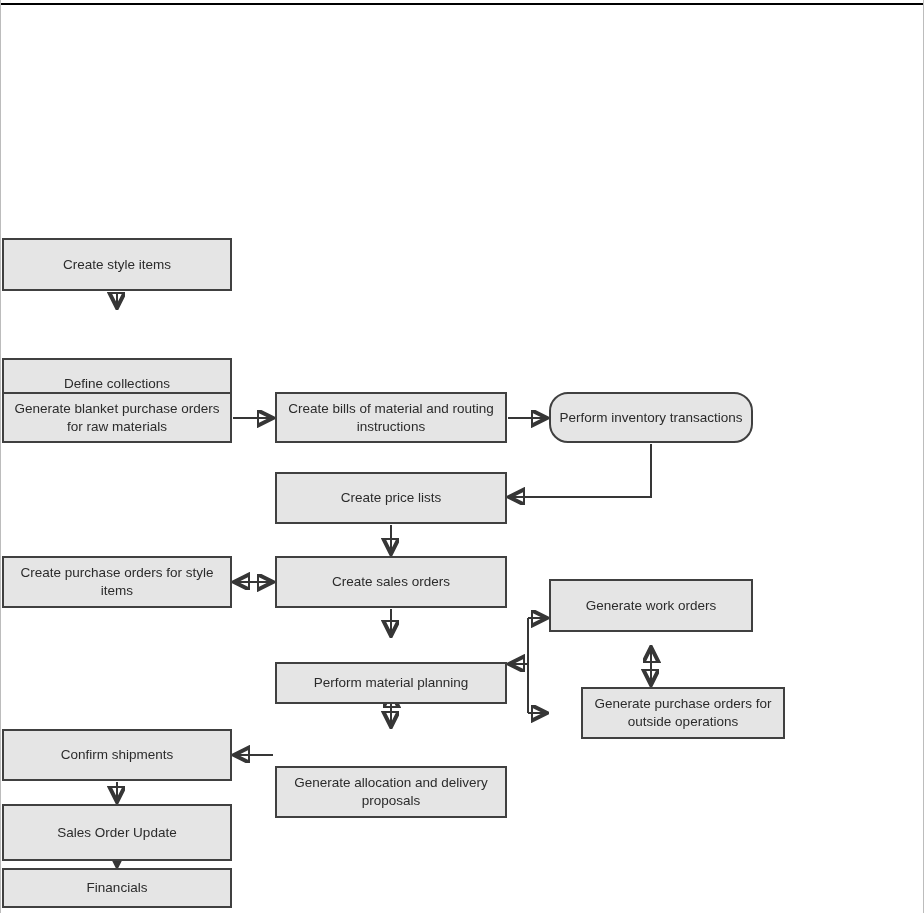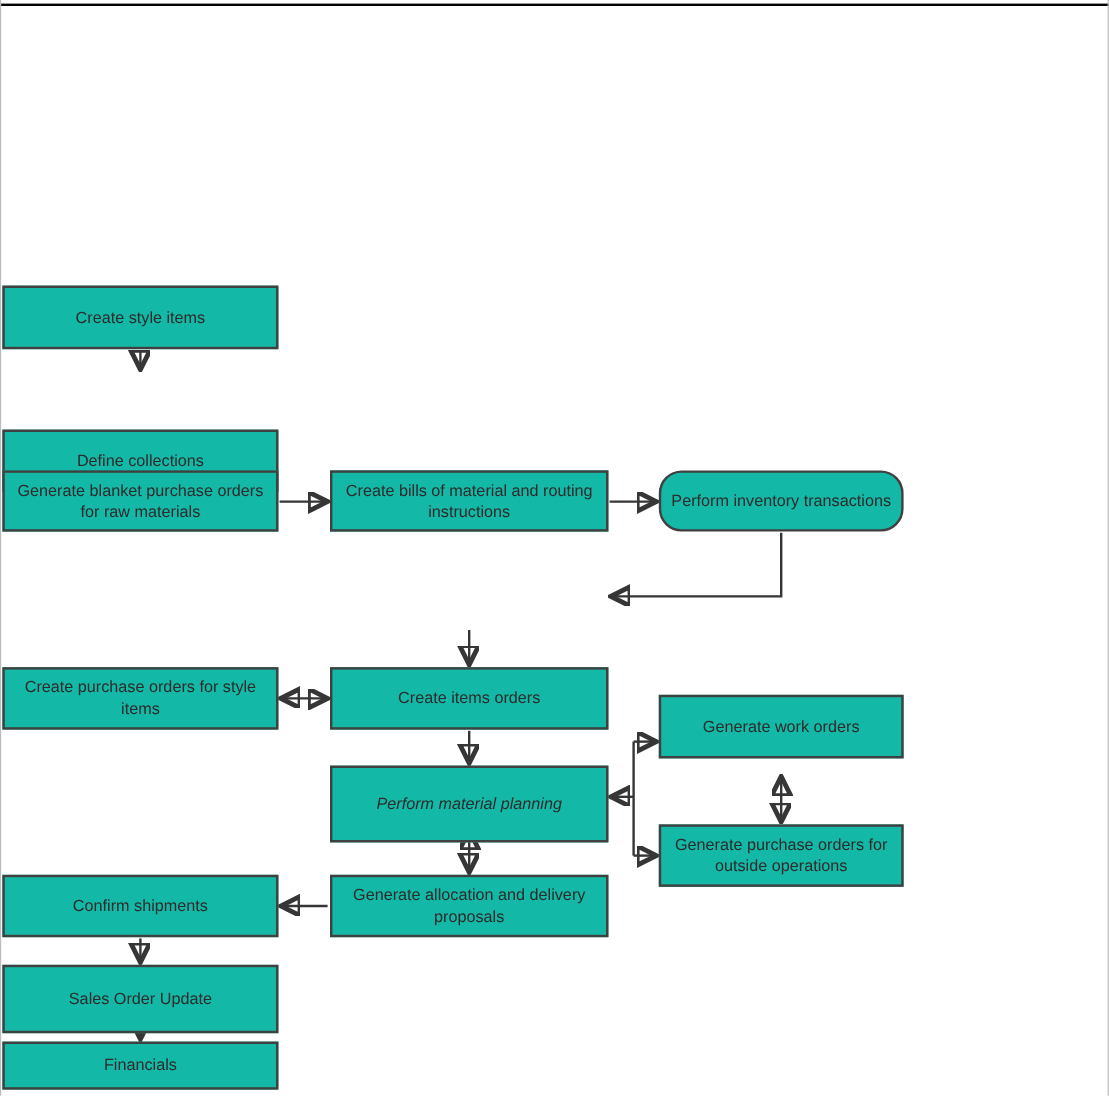--- a/index.html
+++ b/index.html
@@ -24,21 +24,21 @@
     position: absolute;
     top: 0; bottom: 0;
     width: 1px;
     background: #bcbcbc;
   }
   .edge-line.left  { left: 0; }
   .edge-line.right { right: 0; }
   .node {
     position: absolute;
     box-sizing: border-box;
-    background: #14b8a6;
+    background: #e5e5e5;
     border: 2px solid #404040;
     display: flex;
     align-items: center;
     justify-content: center;
     text-align: center;
     color: #2b2b2b;
     font-size: 13.5px;
     line-height: 1.3;
     padding: 2px 8px;
   }
@@ -103,36 +103,39 @@
   </div>
   <div class="node col-a" style="top:392px;height:51px;">
     <span>Generate blanket purchase orders for raw materials</span>
   </div>
   <div class="node col-b" style="top:392px;height:51px;">
     <span>Create bills of material and routing instructions</span>
   </div>
   <div class="node col-c" style="top:392px;height:51px;border-radius:19px;">
     <span>Perform inventory transactions</span>
   </div>
+  <div class="node col-b" style="top:472px;height:52px;">
+    <span>Create price lists</span>
+  </div>
   <div class="node col-a" style="top:556px;height:52px;">
     <span>Create purchase orders for style items</span>
   </div>
   <div class="node col-b" style="top:556px;height:52px;">
-    <span>Create items orders</span>
+    <span>Create sales orders</span>
   </div>
-  <div class="node col-b" style="top:638px;height:64px;font-style:italic;">
+  <div class="node col-b" style="top:662px;height:42px;">
     <span>Perform material planning</span>
   </div>
   <div class="node col-c" style="top:579px;height:53px;">
     <span>Generate work orders</span>
   </div>
-  <div class="node col-c" style="top:687px;height:52px;">
+  <div class="node col-c" style="top:687px;height:52px;margin-left:32px;">
     <span>Generate purchase orders for outside operations</span>
   </div>
-  <div class="node col-b" style="top:729px;height:52px;">
+  <div class="node col-b" style="top:766px;height:52px;">
     <span>Generate allocation and delivery proposals</span>
   </div>
   <div class="node col-a" style="top:729px;height:52px;justify-content:center;">
     <span>Confirm shipments</span>
   </div>
   <div class="node col-a" style="top:804px;height:57px;">
     <span>Sales Order Update</span>
   </div>
   <div class="node col-a" style="top:868px;height:40px;">
     <span>Financials</span>

